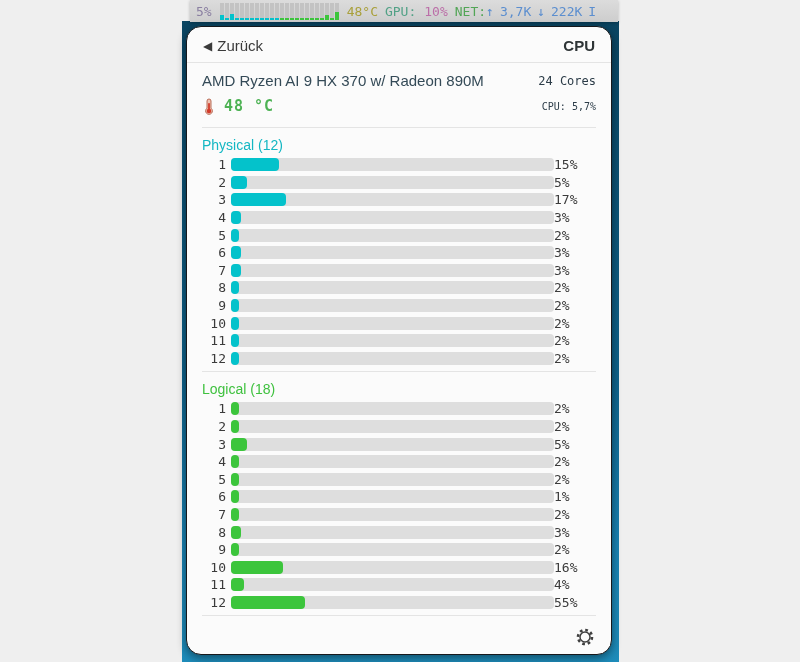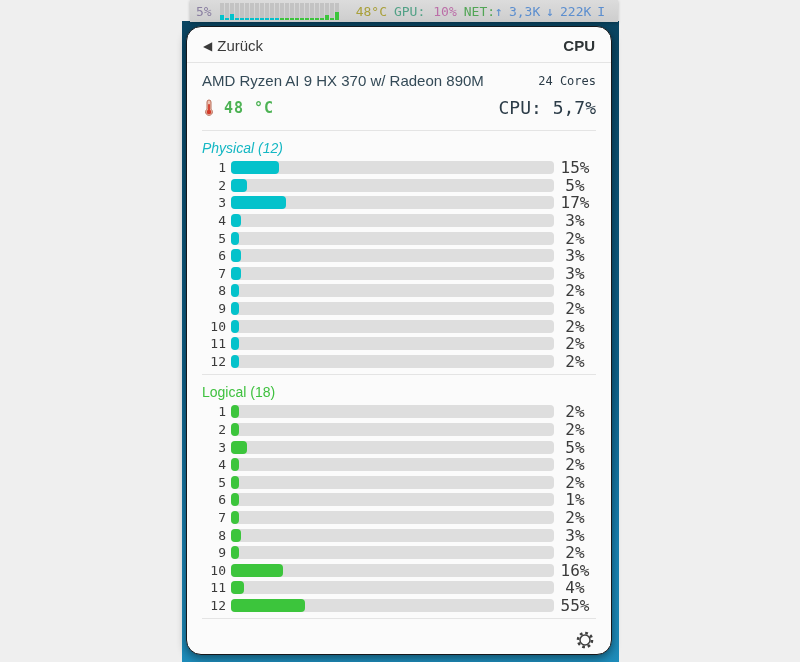--- a/index.html
+++ b/index.html
@@ -22,21 +22,21 @@
     box-shadow:0 1px 3px rgba(0,0,0,.25);
     display:flex;align-items:center;
     font-family:"DejaVu Sans Mono", monospace;
     font-size:13px;white-space:nowrap;overflow:hidden;
   }
   .panel span{flex:0 0 auto;}
   .p-cpu{color:#8b80a2;margin-left:6px;}
   .histogram{display:flex;align-items:flex-end;height:17px;margin:0 7px 0 8px;}
   .hbar{width:4px;height:17px;background:#c3c3c3;position:relative;margin-right:1px;}
   .hbar .hfill{position:absolute;bottom:0;left:0;width:100%;}
-  .p-temp{color:#a9a03b;margin-right:7px;margin-left:9px;}
+  .p-temp{color:#a9a03b;margin-right:7px;}
   .p-gpu-label{color:#52a186;margin-right:8px;}
   .p-gpu-val{color:#bb6fa8;margin-right:7px;}
   .p-net-label{color:#52a556;}
   .p-net{color:#5b8ecf;margin-right:6px;}
   
   .popup{
     position:absolute;left:186px;top:26px;width:426px;height:629px;
     box-sizing:border-box;
     background:#fbfbfb;
     border:1px solid #16181b;
@@ -53,27 +53,27 @@
   .sep.inset{margin:4px 15px;}
   .info{padding:9px 15px 4px 15px;}
   .info-row{display:flex;justify-content:space-between;align-items:center;gap:32px;}
   .cpu-name{font-size:15px;color:#344a57;}
   .mono{font-family:"DejaVu Sans Mono", monospace;}
   .cores-label{font-size:12px;color:#2c3c48;}
   .temp-row{margin-top:8px;margin-bottom:4px;}
   .temp-left{display:flex;align-items:center;font-weight:bold;}
   .therm{margin:0 10px 0 2px;}
   .temp-val{color:#4db254;font-size:15px;letter-spacing:1px;}
-  .usage-val{font-size:18px;color:#2c3c48;margin-left:8px;}
+  .usage-val{font-size:10px;color:#2c3c48;margin-left:8px;}
   .section-title{padding:5px 15px 3px 15px;font-size:14px;}
   .core-row{display:flex;align-items:center;padding:0 15px;height:17.6px;}
   .core-num{width:24px;text-align:right;font-size:13px;color:#3b3b3b;margin-right:5px;font-family:"DejaVu Sans Mono", monospace;}
   .track{flex:1;height:13px;background:#dedede;border-radius:4px;position:relative;}
   .fill{height:13px;border-radius:4px;min-width:8px;}
-  .core-pct{width:42px;text-align:center;font-size:16px;color:#3b3b3b;font-family:"DejaVu Sans Mono", monospace;}
+  .core-pct{width:42px;text-align:left;font-size:13px;color:#3b3b3b;font-family:"DejaVu Sans Mono", monospace;}
   .footer{display:flex;justify-content:flex-end;align-items:center;padding:7px 16px;margin-top:auto;}
   .gear-btn{cursor:pointer;display:flex;align-items:center;}
 </style>
 </head>
 <body>
 
 <div class="wallpaper"></div>
 
 <div class="panel">
   <span class="p-cpu">5%</span>
@@ -149,21 +149,21 @@
       </span>
       <span class="hbar">
         <span class="hfill" style="background: rgb(60, 197, 60); height: 8px;"></span>
       </span>
     </span>
   <span class="p-temp">48°C</span>
   <span class="p-gpu-label">GPU:</span>
   <span class="p-gpu-val">10%</span>
   <span class="p-net-label">NET:</span>
   <span class="p-net">↑</span>
-  <span class="p-net">3,3K</span>
+  <span class="p-net">3,7K</span>
   <span class="p-net">↓</span>
   <span class="p-net">222K</span>
   <span class="p-net">I</span>
 </div>
 
 <div class="popup">
   <div class="pop-header">
     <div class="back">
       <span class="arrow">◀</span>
       <span>Zurück</span>
@@ -185,21 +185,21 @@
           <circle cx="5" cy="13" r="2.3" fill="#d23b2a"></circle>
         </svg>
         <span class="temp-val mono">48 °C</span>
       </span>
       <span class="usage-val mono">CPU: 5,7%</span>
     </div>
   </div>
   <div class="sep inset"></div>
 
   <div class="section">
-    <div class="section-title" id="title-0" style="color: rgb(20, 183, 195); font-style: italic;">Physical (12)</div>
+    <div class="section-title" id="title-0" style="color: rgb(20, 183, 195);">Physical (12)</div>
     <div id="rows-0">
         <div class="core-row">
           <span class="core-num">1</span>
           <span class="track">
             <span class="fill" style="display: block; width: 15%; background: rgb(4, 194, 203);"></span>
           </span>
           <span class="core-pct">15%</span>
         </div>
         <div class="core-row">
           <span class="core-num">2</span>

